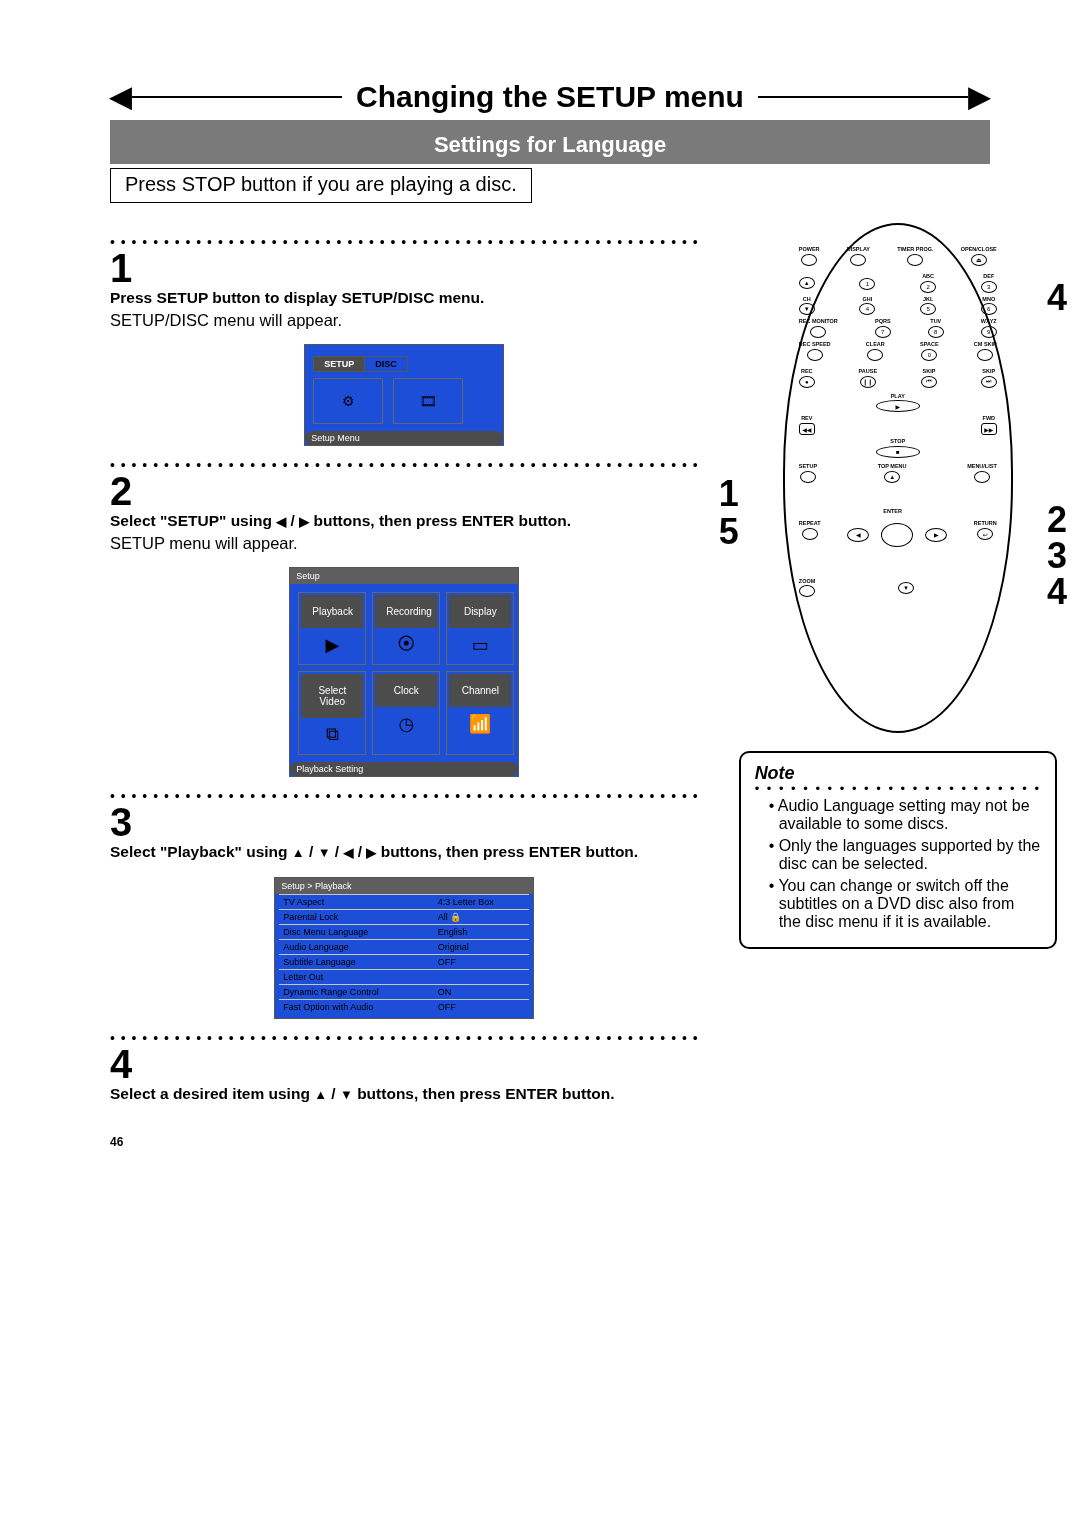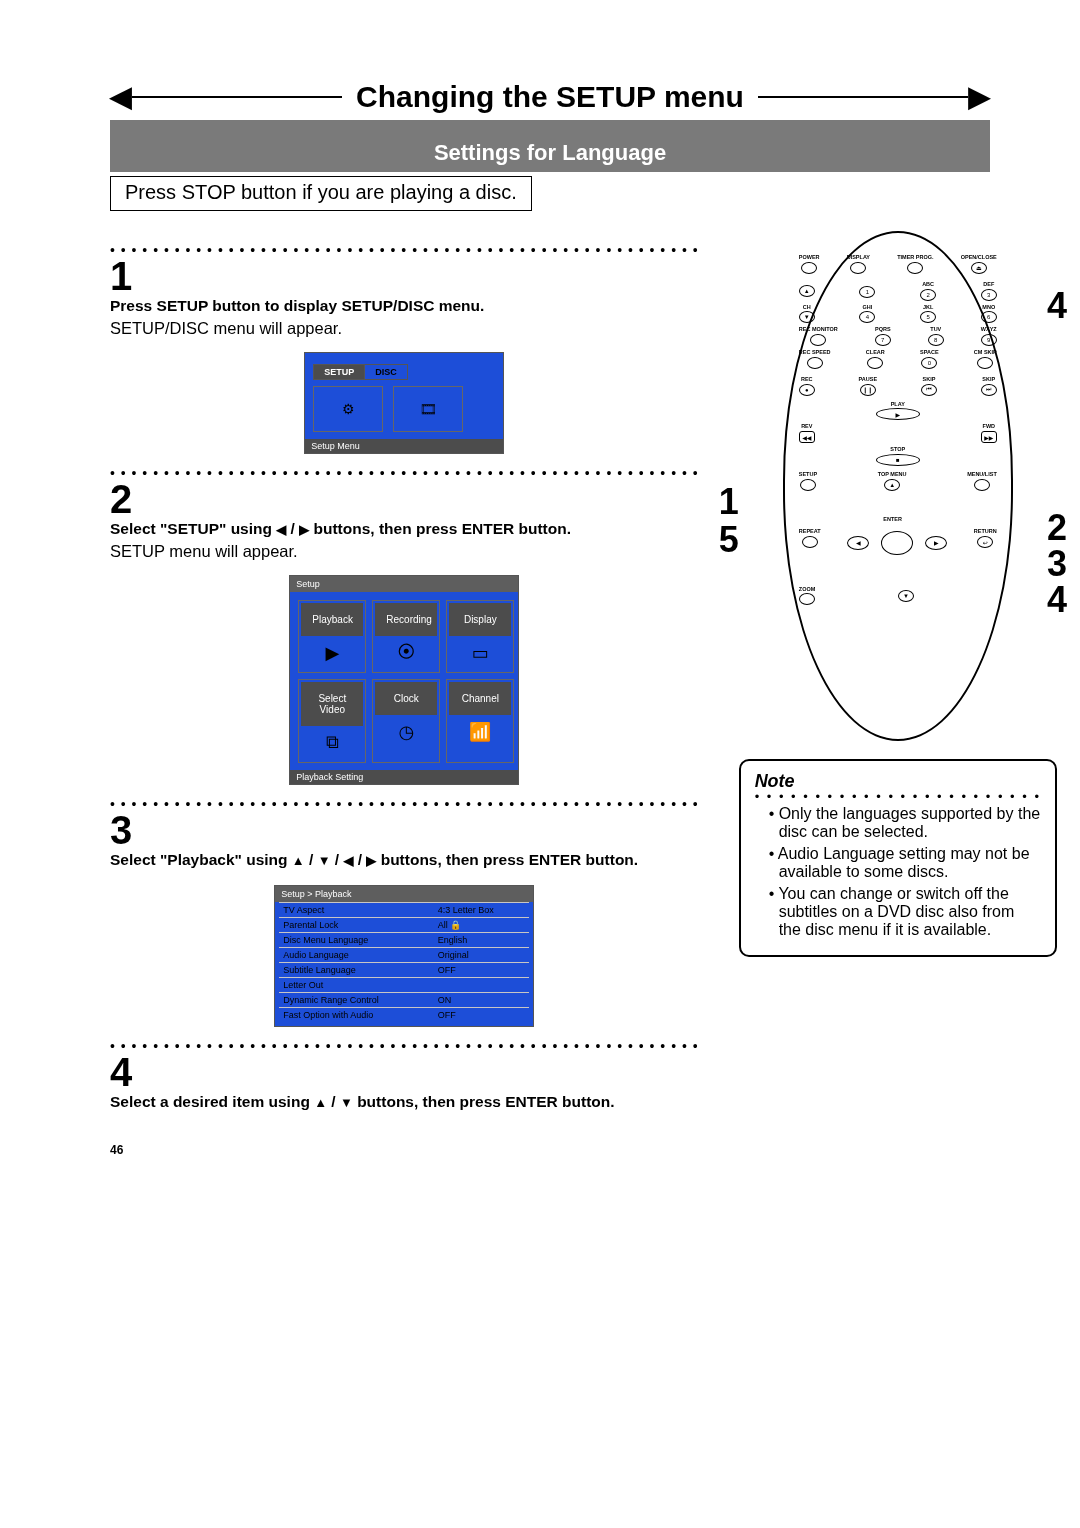--- a/index.html
+++ b/index.html
@@ -32,21 +32,21 @@
     font-weight: bold;
     padding: 0 14px;
     white-space: nowrap;
   }
   .subtitle-bar {
     background: #7a7a7a;
     color: #fff;
     font-weight: bold;
     text-align: center;
     font-size: 22px;
-    padding: 20px 0 6px;
+    padding: 12px 0 6px;
   }
   .intro-box {
     border: 1.5px solid #000;
     display: inline-block;
     padding: 4px 14px 6px;
     margin-top: 4px;
     font-size: 20px;
   }
   .cols {
     display: flex;
@@ -88,21 +88,21 @@
   }
   .screenshot .body { padding: 8px; }
   .tab { display:inline-block; font-size:9px; font-weight:bold; padding:2px 10px; border:1px solid #555; margin-right:-1px; }
   .tab.sel { background:#4c4c4c; color:#fff; }
   .icon-cell { width:70px; height:46px; border:1px solid #666; display:flex; align-items:center; justify-content:center; font-size:14px; }
   .grid2 { display:flex; gap:10px; margin-top:6px; }
   .grid3 { display:grid; grid-template-columns: repeat(3,68px); gap:6px; }
   .grid3 .cell { border:1px solid #666; padding:2px; text-align:center; }
   .grid3 .lbl { font-size:10px; font-weight:normal; background:#4c4c4c; color:#fff; padding:11px; }
   .grid3 .ic { height:34px; display:flex; align-items:center; justify-content:center; font-size:18px; }
-  .sub { background:#4c4c4c; color:#fff; font-size:9px; padding:2px 6px; margin-top:-1px; }
+  .sub { background:#4c4c4c; color:#fff; font-size:9px; padding:2px 6px; margin-top:-1px;border-radius:7px; }
 
   
   .optshot { width: 260px; }
   .optshot table { width:100%; font-size:9px; border-collapse:collapse; }
   .optshot td { padding:2px 4px; }
   .optshot tr { border-top:1px solid #c8c6c4; }
 
   
   .remote-wrap { position: relative; display:flex; justify-content:center; }
   .remote {
@@ -465,22 +465,22 @@
             </div>
           <div class="col"></div>
         </div>
       </div>
     </div>
 
     <div class="note">
       <div class="hdr">Note</div>
       <div class="dots">• • • • • • • • • • • • • • • • • • • • • • • •</div>
       <ul>
+        <li>Audio Language setting may not be available to some discs.</li>
         <li>Only the languages supported by the disc can be selected.</li>
-        <li>Audio Language setting may not be available to some discs.</li>
         <li>You can change or switch off the subtitles on a DVD disc also from the disc menu if it is available.</li>
       </ul>
     </div>
   </div>
 </div>
 
 <div class="pagenum">46</div>
 
 
 

